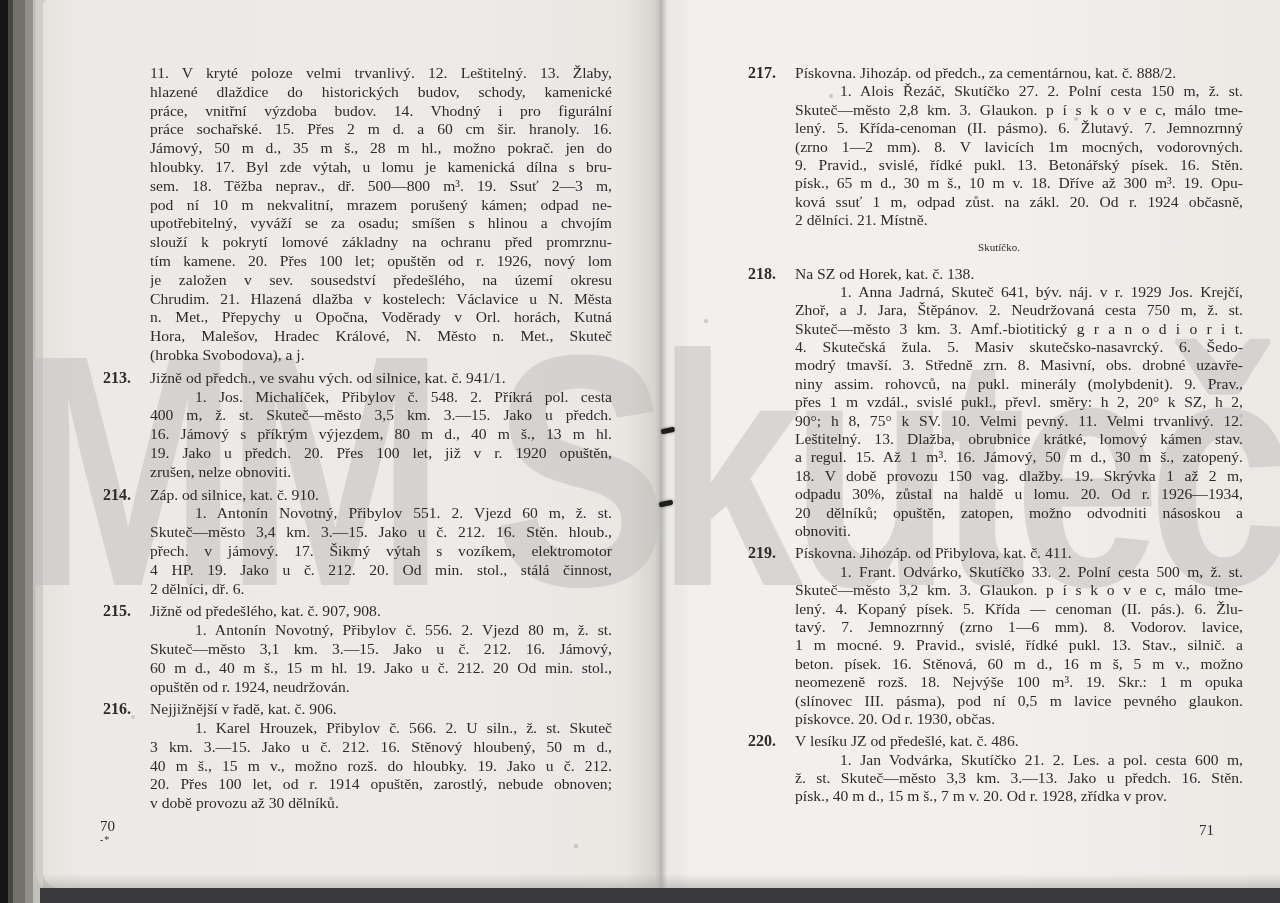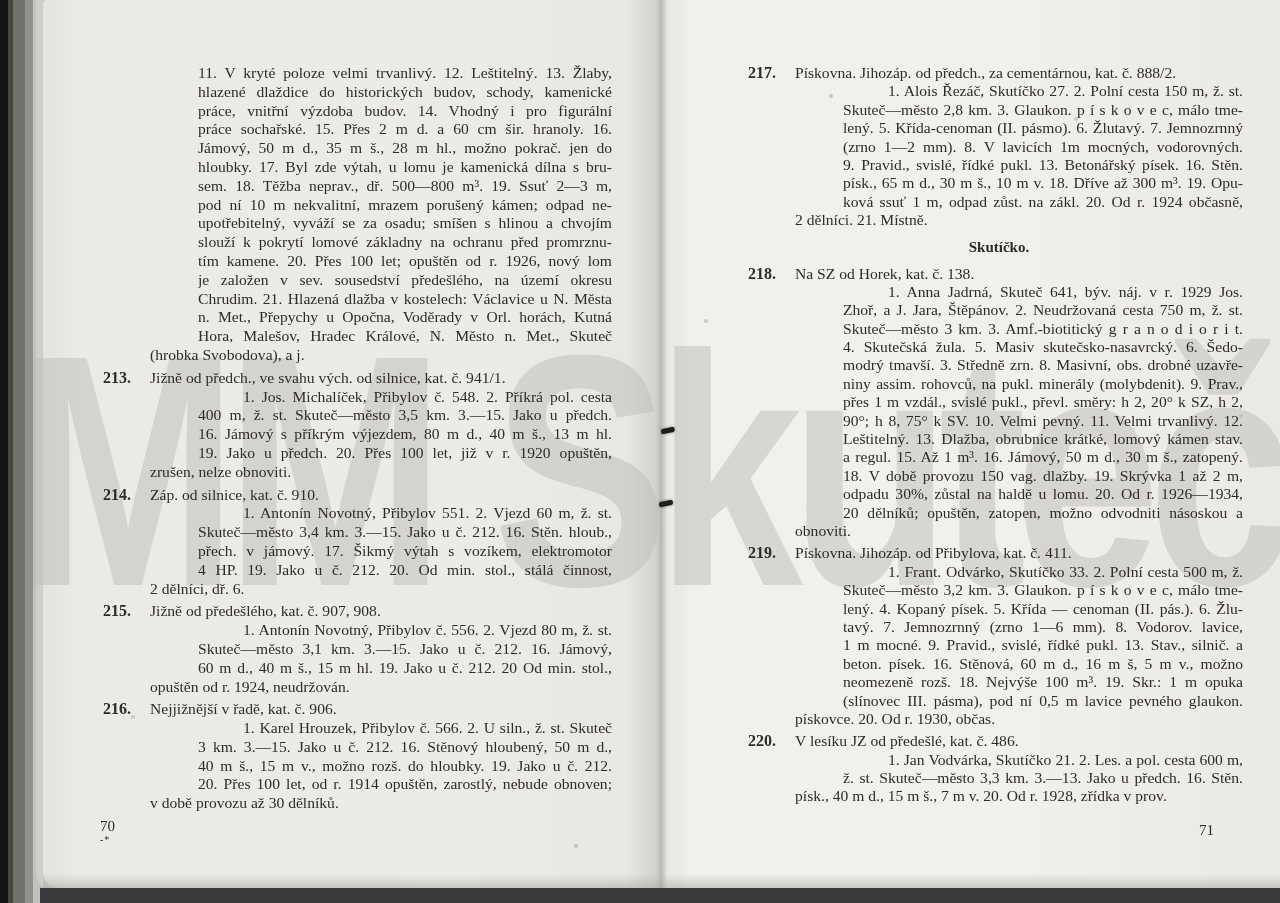--- a/index.html
+++ b/index.html
@@ -40,23 +40,23 @@
     z-index:3;pointer-events:none;
   }
   
   .text-col{z-index:5;}
   #left-text{left:150px;top:64px;width:462px;}
   #right-text{left:795px;top:64px;width:448px;}
   .block{position:relative;margin-bottom:4px;}
   .num{position:absolute;left:-47px;top:0;font-weight:bold;}
   .line{height:18.8px;line-height:18.8px;overflow:hidden;font-size:15.6px;}
   #right-text .line{height:18.4px;line-height:18.4px;}
-  .jl{text-align:justify;text-align-last:justify;margin-left:48px;}
+  .jl{text-align:justify;text-align-last:justify;}
   .first{text-indent:45px;}
-  .heading{font-weight:bold;text-align:center;padding-right:40px;margin:8px 0;font-size:15px;height:19px;line-height:19px;}
+  .heading{font-weight:normal;text-align:center;padding-right:40px;margin:8px 0;font-size:11px;height:19px;line-height:19px;}
   
   .pagenum{font-size:15px;z-index:5;}
   #pn-left{left:100px;top:818px;}
   #footer-mark{left:100px;top:834px;font-size:10px;letter-spacing:1px;z-index:5;}
   #pn-right{left:1199px;top:822px;}
   
   #speckles{left:0;top:0;width:2px;height:2px;background:transparent;border-radius:50%;
     box-shadow:830px 95px 0 1px #c6c5c0, 1075px 118px 0 1px #cac9c4, 575px 845px 0 1px #c2c1bc,
                398px 648px 0 1px #cdccc7, 960px 776px 0 1px #cfceca, 705px 320px 0 1px #c8c7c2,
                132px 716px 0 1px #cccbc6, 1240px 415px 0 1px #c6c5c0;}

